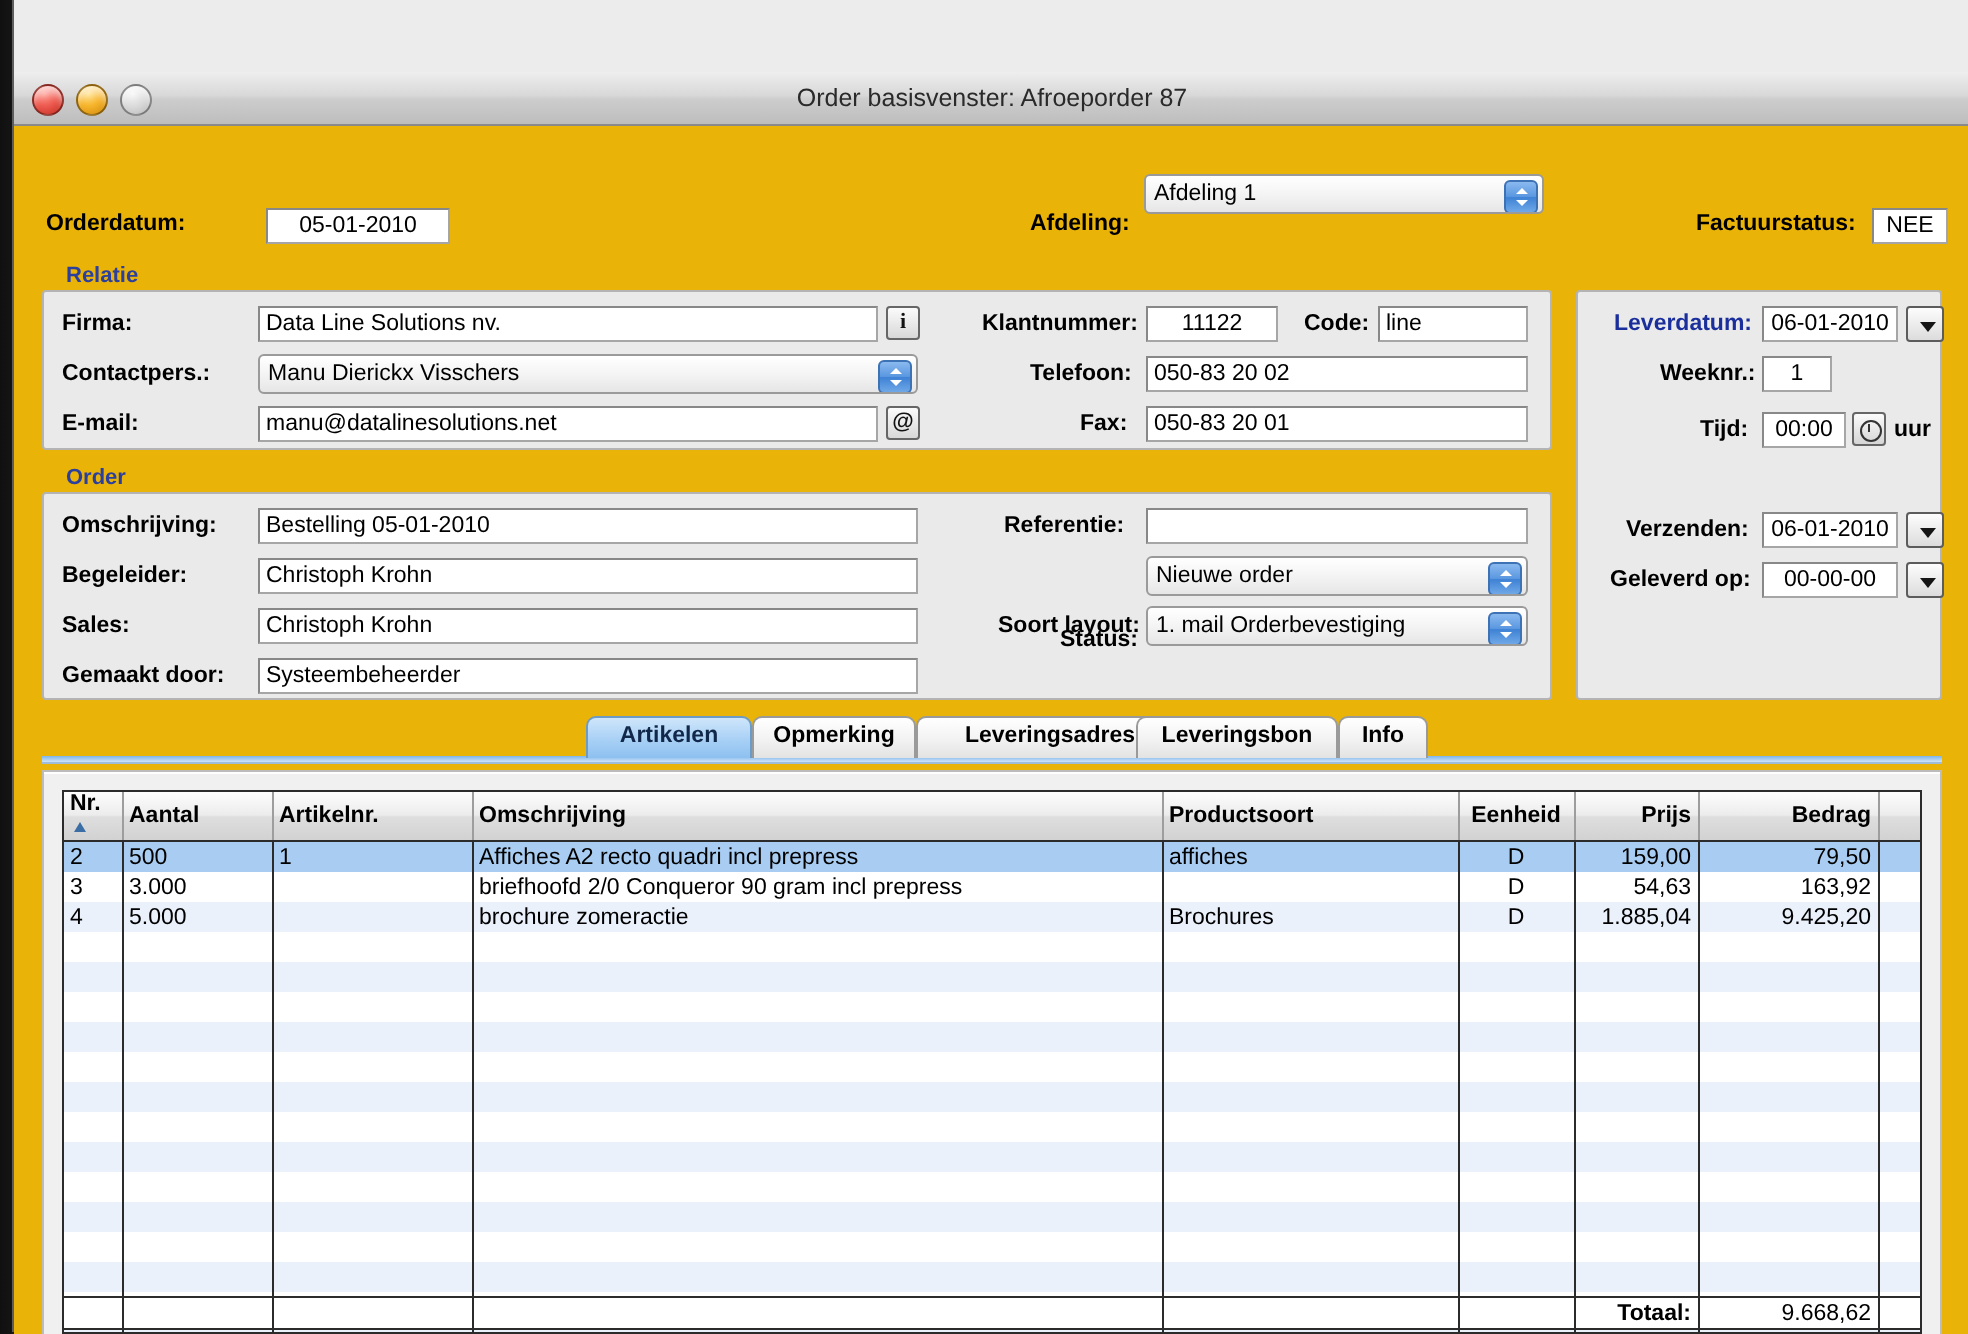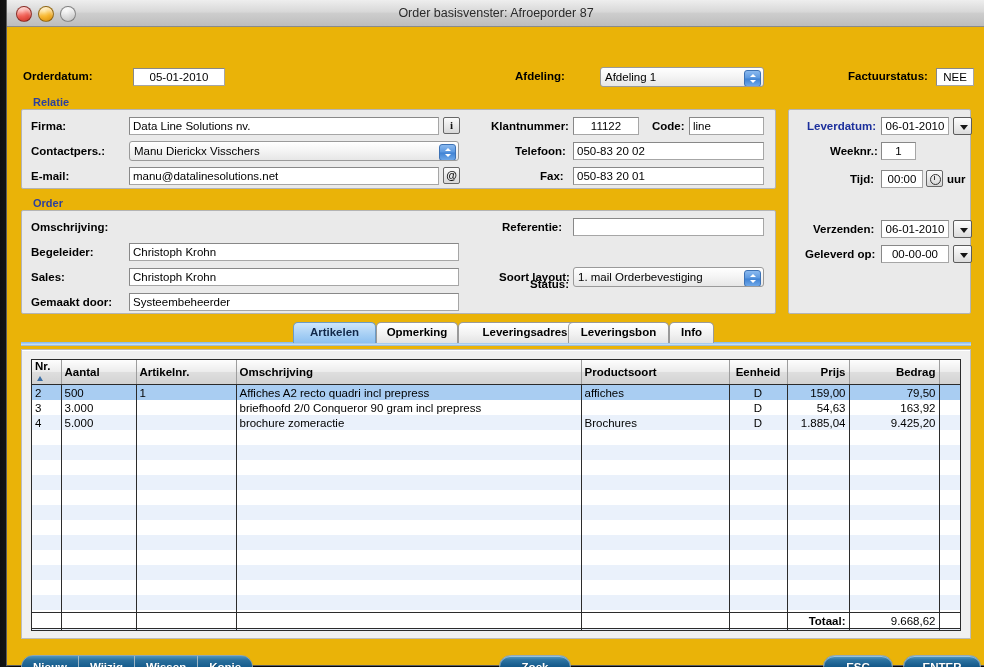--- a/index.html
+++ b/index.html
@@ -15,21 +15,21 @@
   .backdrop{position:absolute;left:0;top:0;width:984px;height:667px;
     background:linear-gradient(90deg,#101010 0px,#141414 5px,#2b2b2b 7px,#0d0d0d 10px,#080808 14px);}
 
   
   .window{position:absolute;left:6px;top:0;width:978px;height:665px;
     background:#ececec;border:1px solid #5d5d5d;border-top:none;
     box-shadow:0 0 0 1px rgba(0,0,0,.25);}
 
   .titlebar{height:26px;width:100%;
     background:linear-gradient(to bottom,#eeeeee 0%,#d8d8d8 45%,#cdcdcd 52%,#bdbdbd 100%);
-    border-bottom:1px solid #8a8a8a;position:relative;}
+    border-bottom:1px solid #8a8a8a;position:relative;margin-top:36px;}
   .title{position:absolute;left:0;right:0;top:0;height:26px;line-height:26px;
     text-align:center;font-size:12.5px;color:#2a2a2a;font-family:"Liberation Sans",sans-serif;}
   .lights{position:absolute;left:9px;top:6px;display:flex;gap:6px;}
   .light{width:14px;height:14px;border-radius:50%;border:1px solid rgba(0,0,0,.38);
     box-shadow:inset 0 5px 4px -2px rgba(255,255,255,.75);}
   .l-red{background:radial-gradient(circle at 38% 28%,#ff9a92 0%,#ee5b50 45%,#c32b20 100%);}
   .l-yel{background:radial-gradient(circle at 38% 28%,#ffe08a 0%,#f7b52c 45%,#cf8708 100%);}
   .l-gry{background:radial-gradient(circle at 38% 28%,#f6f6f6 0%,#d9d9d9 50%,#b8b8b8 100%);}
 
   .body{position:relative;width:100%;height:638px;background:#eab308;}
@@ -158,21 +158,21 @@
       </div>
       <div class="title">Order basisvenster: Afroeporder 87</div>
     </div>
 
     <div class="body">
 
       <div class="lbl" style="position:absolute;left:16px;top:43px;">Orderdatum:</div>
       <div class="fld ctr" style="left:126px;top:41px;width:92px;">05-01-2010</div>
 
       <div class="lbl" style="position:absolute;left:508px;top:43px;">Afdeling:</div>
-      <div class="popup" style="left:565px;top:40px;width:164px;margin-left:28px;">
+      <div class="popup" style="left:565px;top:24px;width:200px;">
         <span>Afdeling 1</span>
         <span class="knob"></span>
       </div>
 
       <div class="lbl" style="position:absolute;left:841px;top:43px;">Factuurstatus:</div>
       <div class="fld ctr" style="left:929px;top:41px;width:38px;">NEE</div>
 
       <div class="legend" style="position:absolute;left:26px;top:69px;">Relatie</div>
       <div class="grp" style="left:14px;top:82px;width:755px;height:80px;"></div>
 
@@ -198,34 +198,39 @@
       <div class="lbl" style="position:absolute;left:508px;top:118px;">Telefoon:</div>
       <div class="fld" style="left:566px;top:115px;width:191px;">050-83 20 02</div>
 
       <div class="lbl" style="position:absolute;left:533px;top:143px;">Fax:</div>
       <div class="fld" style="left:566px;top:140px;width:191px;">050-83 20 01</div>
 
       <div class="legend" style="position:absolute;left:26px;top:170px;">Order</div>
       <div class="grp" style="left:14px;top:183px;width:755px;height:104px;"></div>
 
       <div class="lbl" style="position:absolute;left:24px;top:194px;">Omschrijving:</div>
+      <div class="fld" style="left:122px;top:191px;width:330px;">Bestelling 05-01-2010</div>
 
       <div class="lbl" style="position:absolute;left:24px;top:219px;">Begeleider:</div>
       <div class="fld" style="left:122px;top:216px;width:330px;">Christoph Krohn</div>
 
       <div class="lbl" style="position:absolute;left:24px;top:244px;">Sales:</div>
       <div class="fld" style="left:122px;top:241px;width:330px;">Christoph Krohn</div>
 
       <div class="lbl" style="position:absolute;left:24px;top:269px;">Gemaakt door:</div>
       <div class="fld" style="left:122px;top:266px;width:330px;">Systeembeheerder</div>
 
       <div class="lbl" style="position:absolute;left:495px;top:194px;">Referentie:</div>
       <div class="fld" style="left:566px;top:191px;width:191px;"></div>
 
       <div class="lbl" style="position:absolute;left:523px;top:219px;margin-top:32px;">Status:</div>
+      <div class="popup" style="left:566px;top:215px;width:191px;">
+        <span>Nieuwe order</span>
+        <span class="knob"></span>
+      </div>
 
       <div class="lbl" style="position:absolute;left:492px;top:244px;">Soort layout:</div>
       <div class="popup" style="left:566px;top:240px;width:191px;">
         <span>1. mail Orderbevestiging</span>
         <span class="knob"></span>
       </div>
 
       <div class="legend" style="position:absolute;left:793px;top:69px;margin-top:42px;">Leveren</div>
       <div class="grp" style="left:781px;top:82px;width:183px;height:205px;"></div>
 

